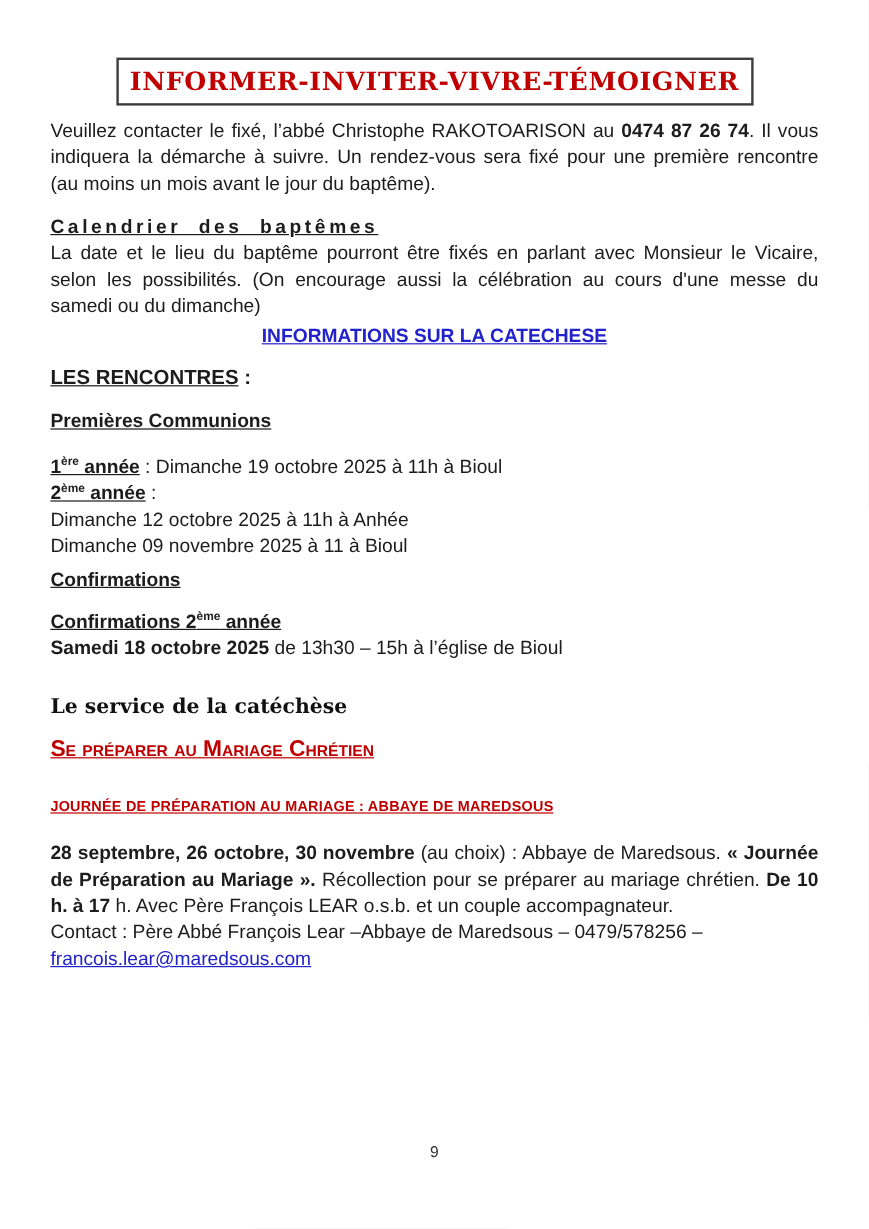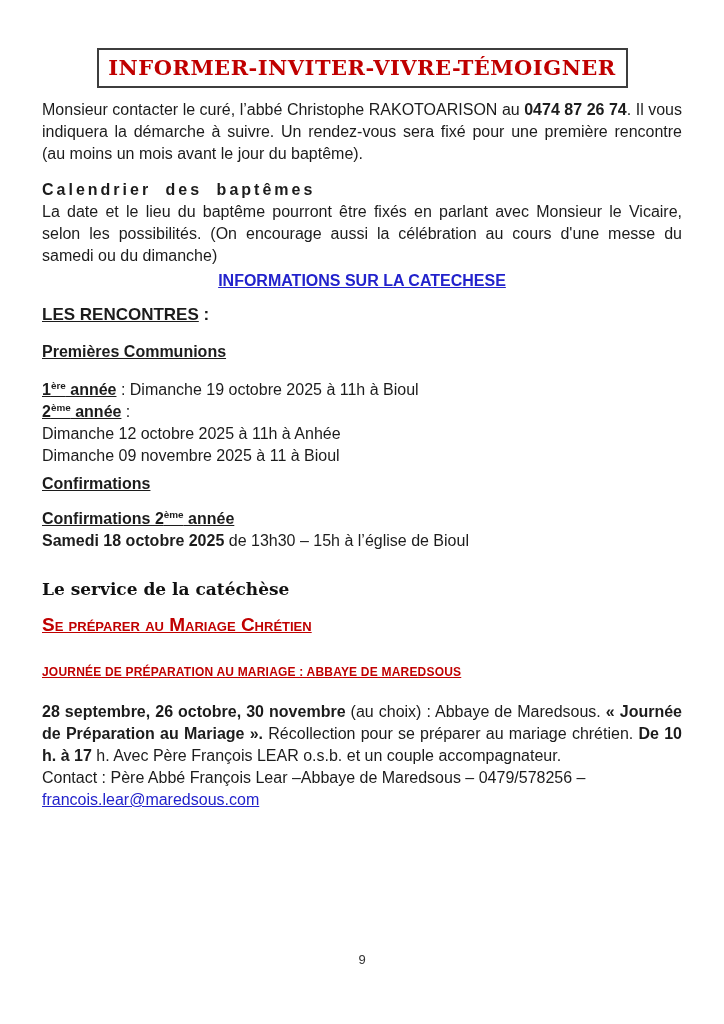--- a/index.html
+++ b/index.html
@@ -43,20 +43,21 @@
 
   .para { font-size: 16px; line-height: 22px; text-align: justify; }
   .b { font-weight: bold; }
   .u { text-decoration: underline; }
 
   .intro { margin-top: 11px; }
 
   .cal-heading {
     margin-top: 14px;
     font-size: 16px; font-weight: bold;
+    text-decoration: underline;
     letter-spacing: 3px; word-spacing: 7px;
     line-height: 22px;
   }
 
   .rencontres { margin-top: 13px; font-size: 17px; font-weight: bold; line-height: 23px; }
   .communions { margin-top: 15px; font-size: 16px; font-weight: bold; line-height: 22px; }
   .communions .inner, .conf2 .inner { text-decoration: underline; }
 
   .annee-line { font-size: 16px; line-height: 22px; }
   .annee1 { margin-top: 16px; }
@@ -115,21 +116,21 @@
 <body>
 
 <div class="page">
   <div class="content">
 
     <div class="banner-box">
       <span class="banner-title">INFORMER-INVITER-VIVRE-TÉMOIGNER</span>
     </div>
 
 
-    <p class="para intro"><span>Monsieur contacter le curé, l’abbé Christophe RAKOTOARISON au </span><span class="b">0474 87 26 74</span><span>. Il vous indiquera la démarche à suivre. Un rendez-vous sera fixé pour une première rencontre (au moins un mois avant le jour du baptême).</span></p>
+    <p class="para intro"><span>Veuillez contacter le fixé, l’abbé Christophe RAKOTOARISON au </span><span class="b">0474 87 26 74</span><span>. Il vous indiquera la démarche à suivre. Un rendez-vous sera fixé pour une première rencontre (au moins un mois avant le jour du baptême).</span></p>
 
     <div class="cal-heading">Calendrier des baptêmes</div>
     <p class="para">La date et le lieu du baptême pourront être fixés en parlant avec Monsieur le Vicaire, selon les possibilités. (On encourage aussi la célébration au cours d'une messe du samedi ou du dimanche)</p>
 
     <div class="h-blue heading-catechese">INFORMATIONS SUR LA CATECHESE</div>
 
     <div class="rencontres"><span class="u">LES RENCONTRES</span><span> :</span></div>
 
     <div class="communions"><span class="inner">Premières Communions</span></div>
 

